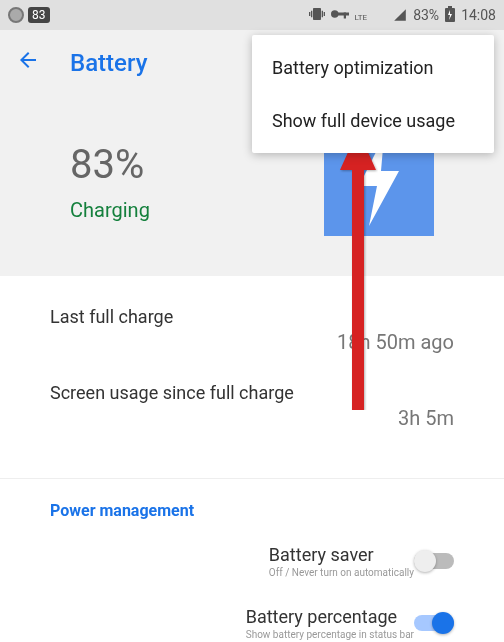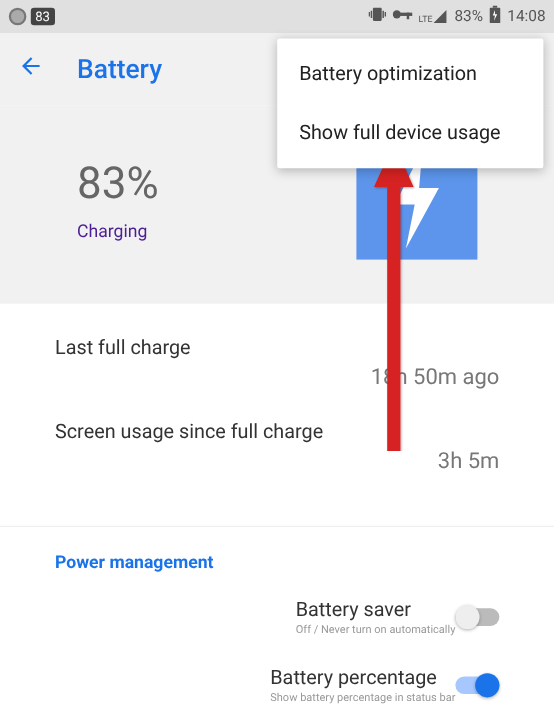--- a/index.html
+++ b/index.html
@@ -57,22 +57,22 @@
     align-items: center;
     justify-content: space-between;
   }
   .battery-text { }
   .battery-pct {
     font-size: 40px;
     color: #666;
     font-weight: 400;
   }
   .battery-status {
-    font-size: 16px;
-    color: #4c1d95;
+    font-size: 20px;
+    color: #15803d;
     margin-top: 10px;
   }
   .bolt-box {
     width: 110px;
     height: 110px;
     background: #5c95eb;
     display: flex;
     align-items: center;
     justify-content: center;
   }
@@ -151,21 +151,21 @@
           <path d="M0 15h2V9H0v6zm3 2h2V7H3v10zm19-8v6h2V9h-2zm-3 8h2V7h-2v10zM16.5 3h-9C6.67 3 6 3.67 6 4.5v15c0 .83.67 1.5 1.5 1.5h9c.83 0 1.5-.67 1.5-1.5v-15c0-.83-.67-1.5-1.5-1.5z"></path>
         </svg>
     </span>
     <span>
       <svg width="18" height="12" viewBox="0 0 24 12" fill="#555">
           <circle cx="5" cy="6" r="5"></circle>
           <rect x="9" y="4" width="15" height="4"></rect>
           <rect x="17" y="4" width="3" height="8"></rect>
         </svg>
     </span>
-    <span style="display:flex;align-items:flex-end;">
+    <span style="display:flex;align-items:flex-end;gap:26px;">
       <span style="font-size:8px;">LTE</span>
       <svg width="14" height="14" viewBox="0 0 24 24" fill="#555">
           <path d="M2 22h20V2z"></path>
         </svg>
     </span>
     <span>83%</span>
     <span>
       <svg width="10" height="16" viewBox="0 0 10 16" fill="#555">
           <rect x="0" y="2" width="10" height="14" rx="1"></rect>
           <rect x="3" y="0" width="4" height="2"></rect>

